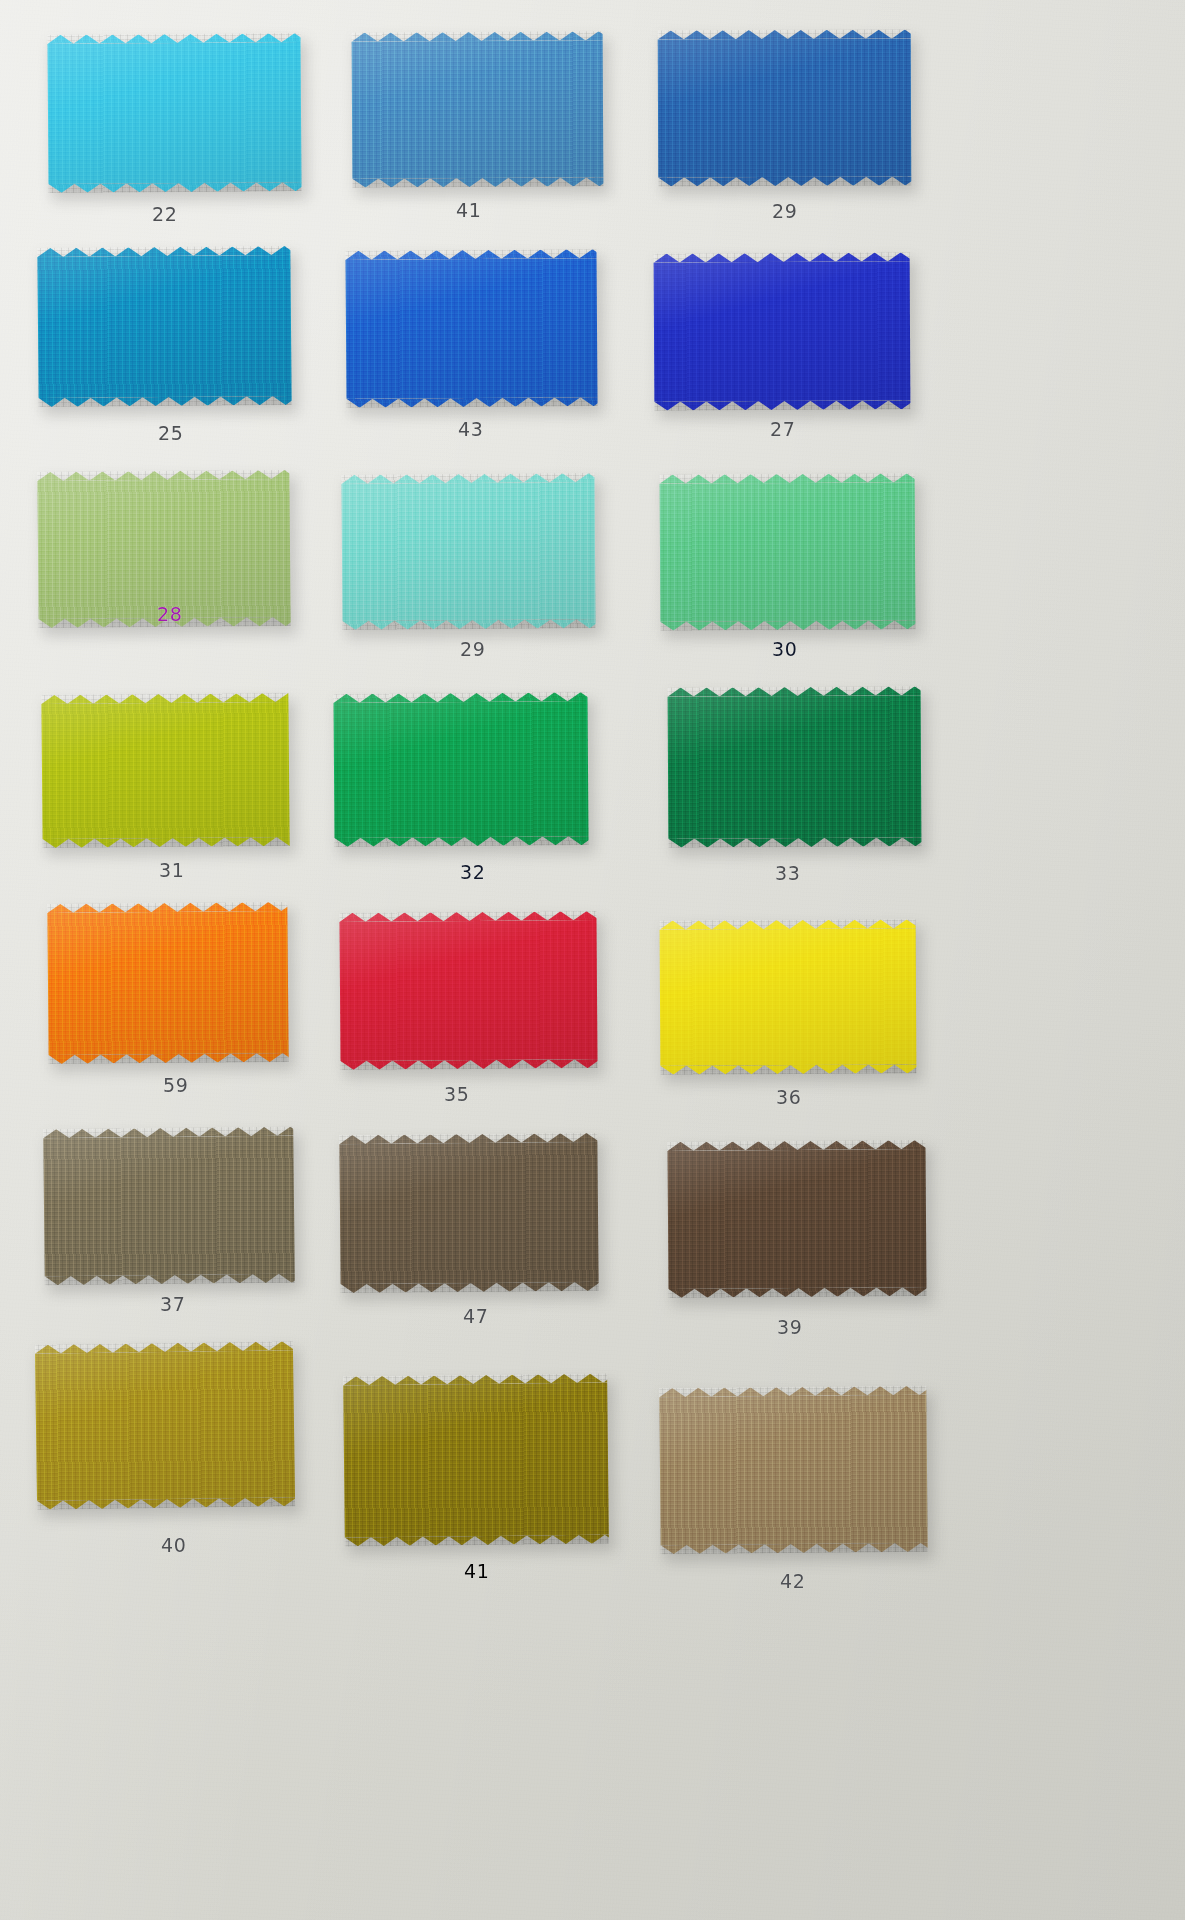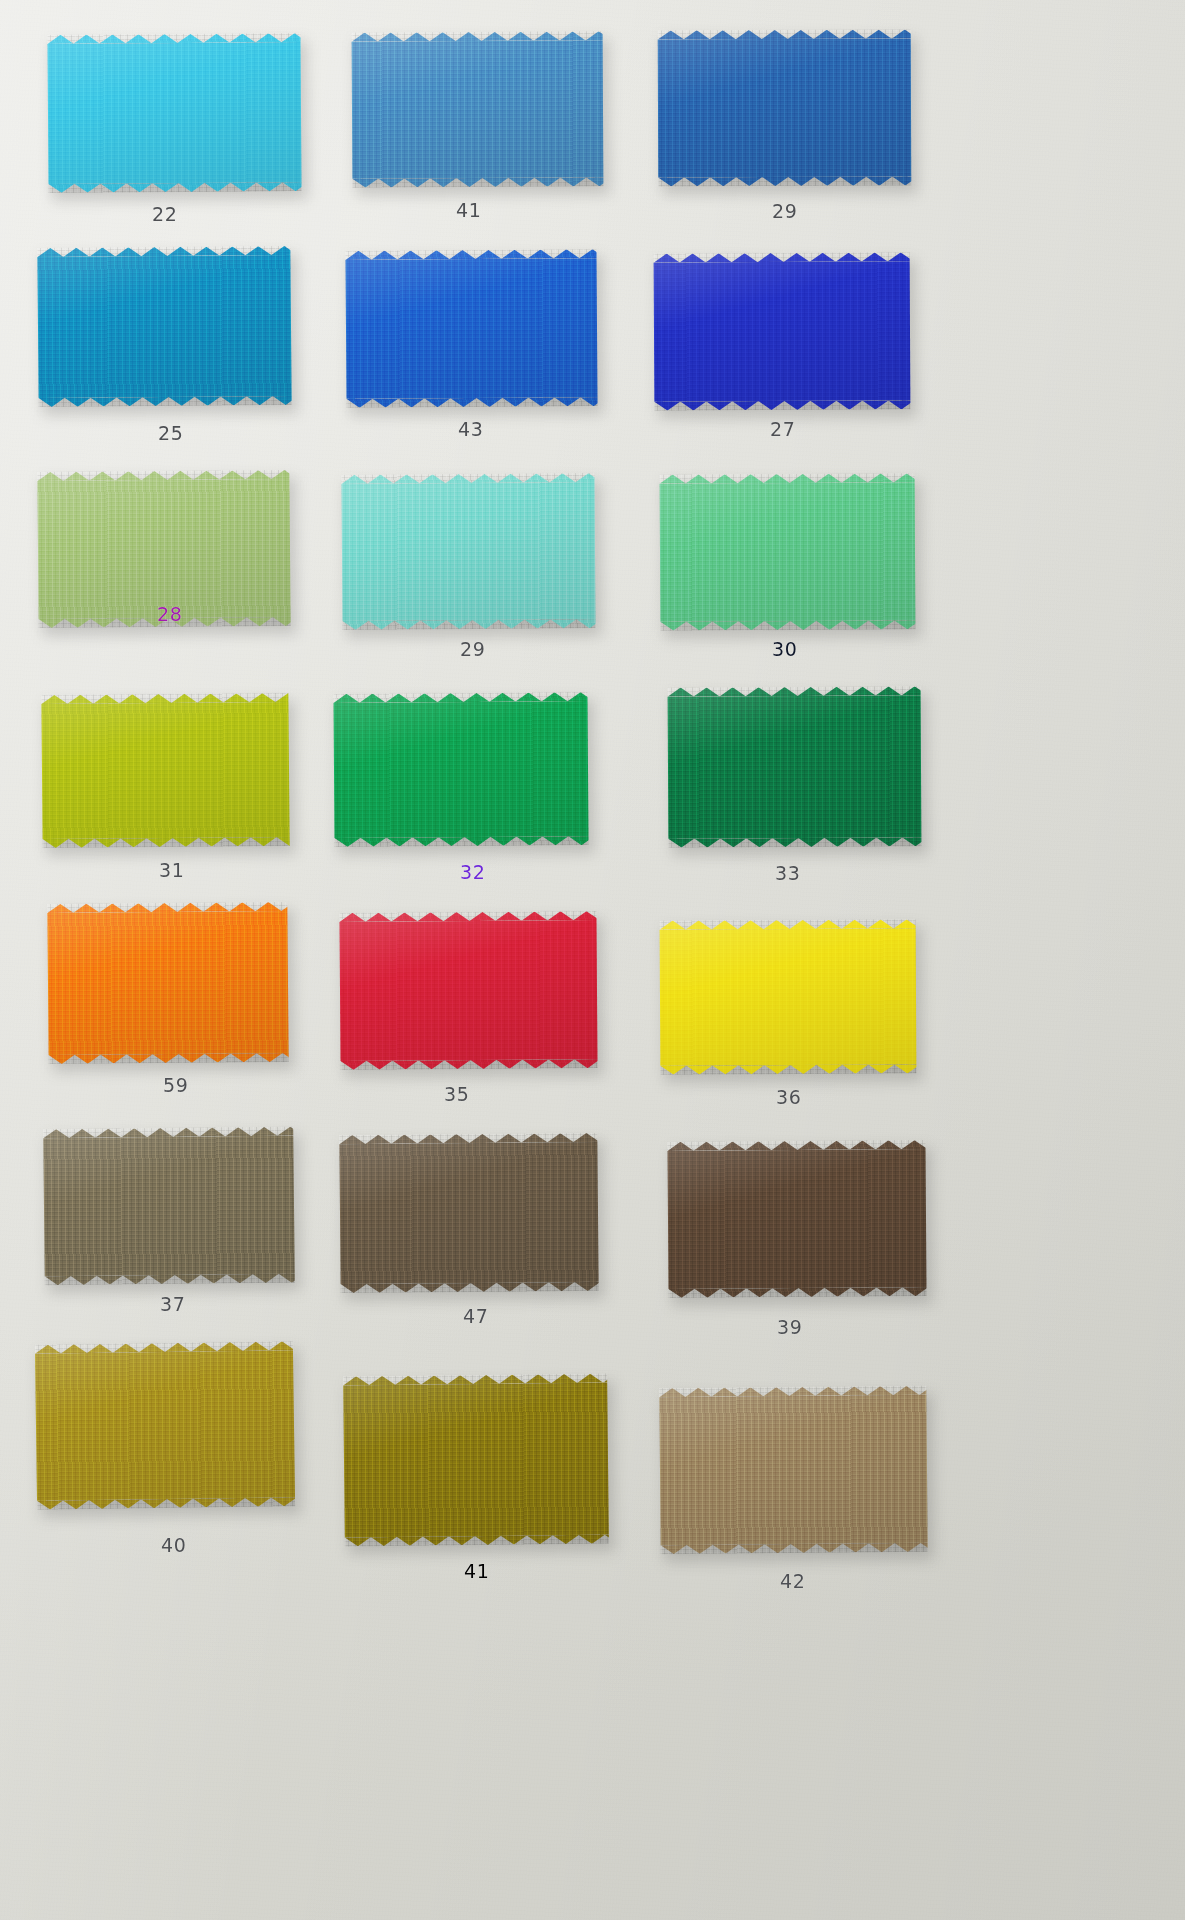--- a/index.html
+++ b/index.html
@@ -301,21 +301,21 @@
     <div class="label" style="left: 152px; top: 203px; color: rgb(77, 79, 83);">22</div>
     <div class="label" style="left: 456px; top: 199px; color: rgb(77, 79, 83);">41</div>
     <div class="label" style="left: 772px; top: 200px; color: rgb(77, 79, 83);">29</div>
     <div class="label" style="left: 158px; top: 422px; color: rgb(77, 79, 83);">25</div>
     <div class="label" style="left: 458px; top: 418px; color: rgb(77, 79, 83);">43</div>
     <div class="label" style="left: 770px; top: 418px; color: rgb(77, 79, 83);">27</div>
     <div class="label" style="left: 157px; top: 603px; color: #a21caf;">28</div>
     <div class="label" style="left: 460px; top: 638px; color: rgb(77, 79, 83);">29</div>
     <div class="label" style="left: 772px; top: 638px; color: #0f172a;">30</div>
     <div class="label" style="left: 159px; top: 859px; color: rgb(77, 79, 83);">31</div>
-    <div class="label" style="left: 460px; top: 861px; color: #6d28d9;">32</div>
+    <div class="label" style="left: 460px; top: 861px; color: #0f172a;">32</div>
     <div class="label" style="left: 775px; top: 862px; color: rgb(77, 79, 83);">33</div>
     <div class="label" style="left: 163px; top: 1074px; color: rgb(77, 79, 83);">59</div>
     <div class="label" style="left: 444px; top: 1083px; color: rgb(77, 79, 83);">35</div>
     <div class="label" style="left: 776px; top: 1086px; color: rgb(77, 79, 83);">36</div>
     <div class="label" style="left: 160px; top: 1293px; color: rgb(77, 79, 83);">37</div>
     <div class="label" style="left: 463px; top: 1305px; color: rgb(77, 79, 83);">47</div>
     <div class="label" style="left: 777px; top: 1316px; color: rgb(77, 79, 83);">39</div>
     <div class="label" style="left: 161px; top: 1534px; color: rgb(77, 79, 83);">40</div>
     <div class="label" style="left: 464px; top: 1560px; color: #000000;">41</div>
     <div class="label" style="left: 780px; top: 1570px; color: rgb(77, 79, 83);">42</div>

